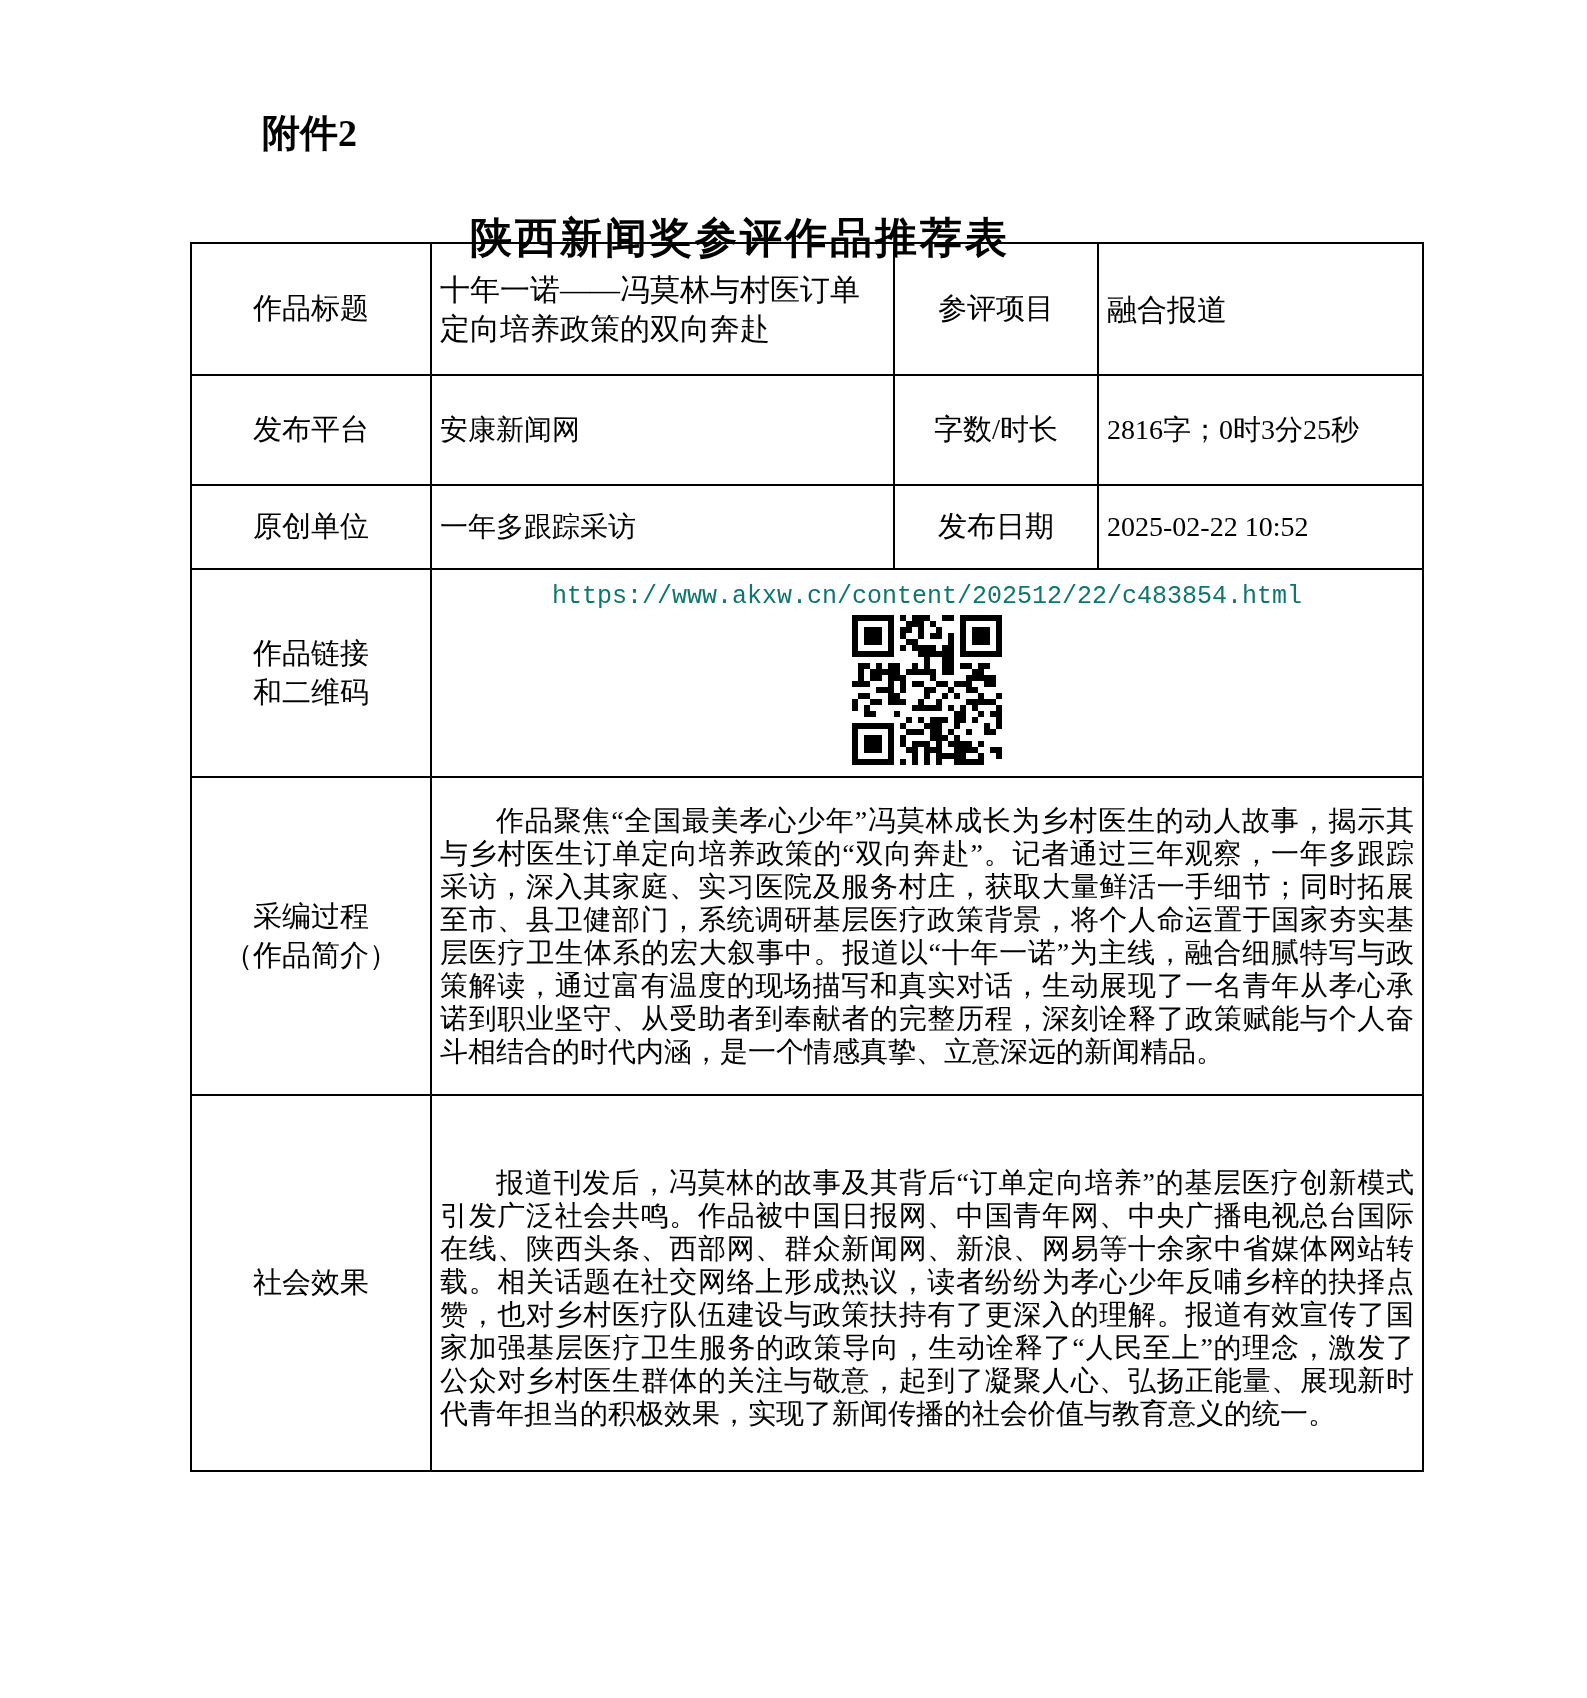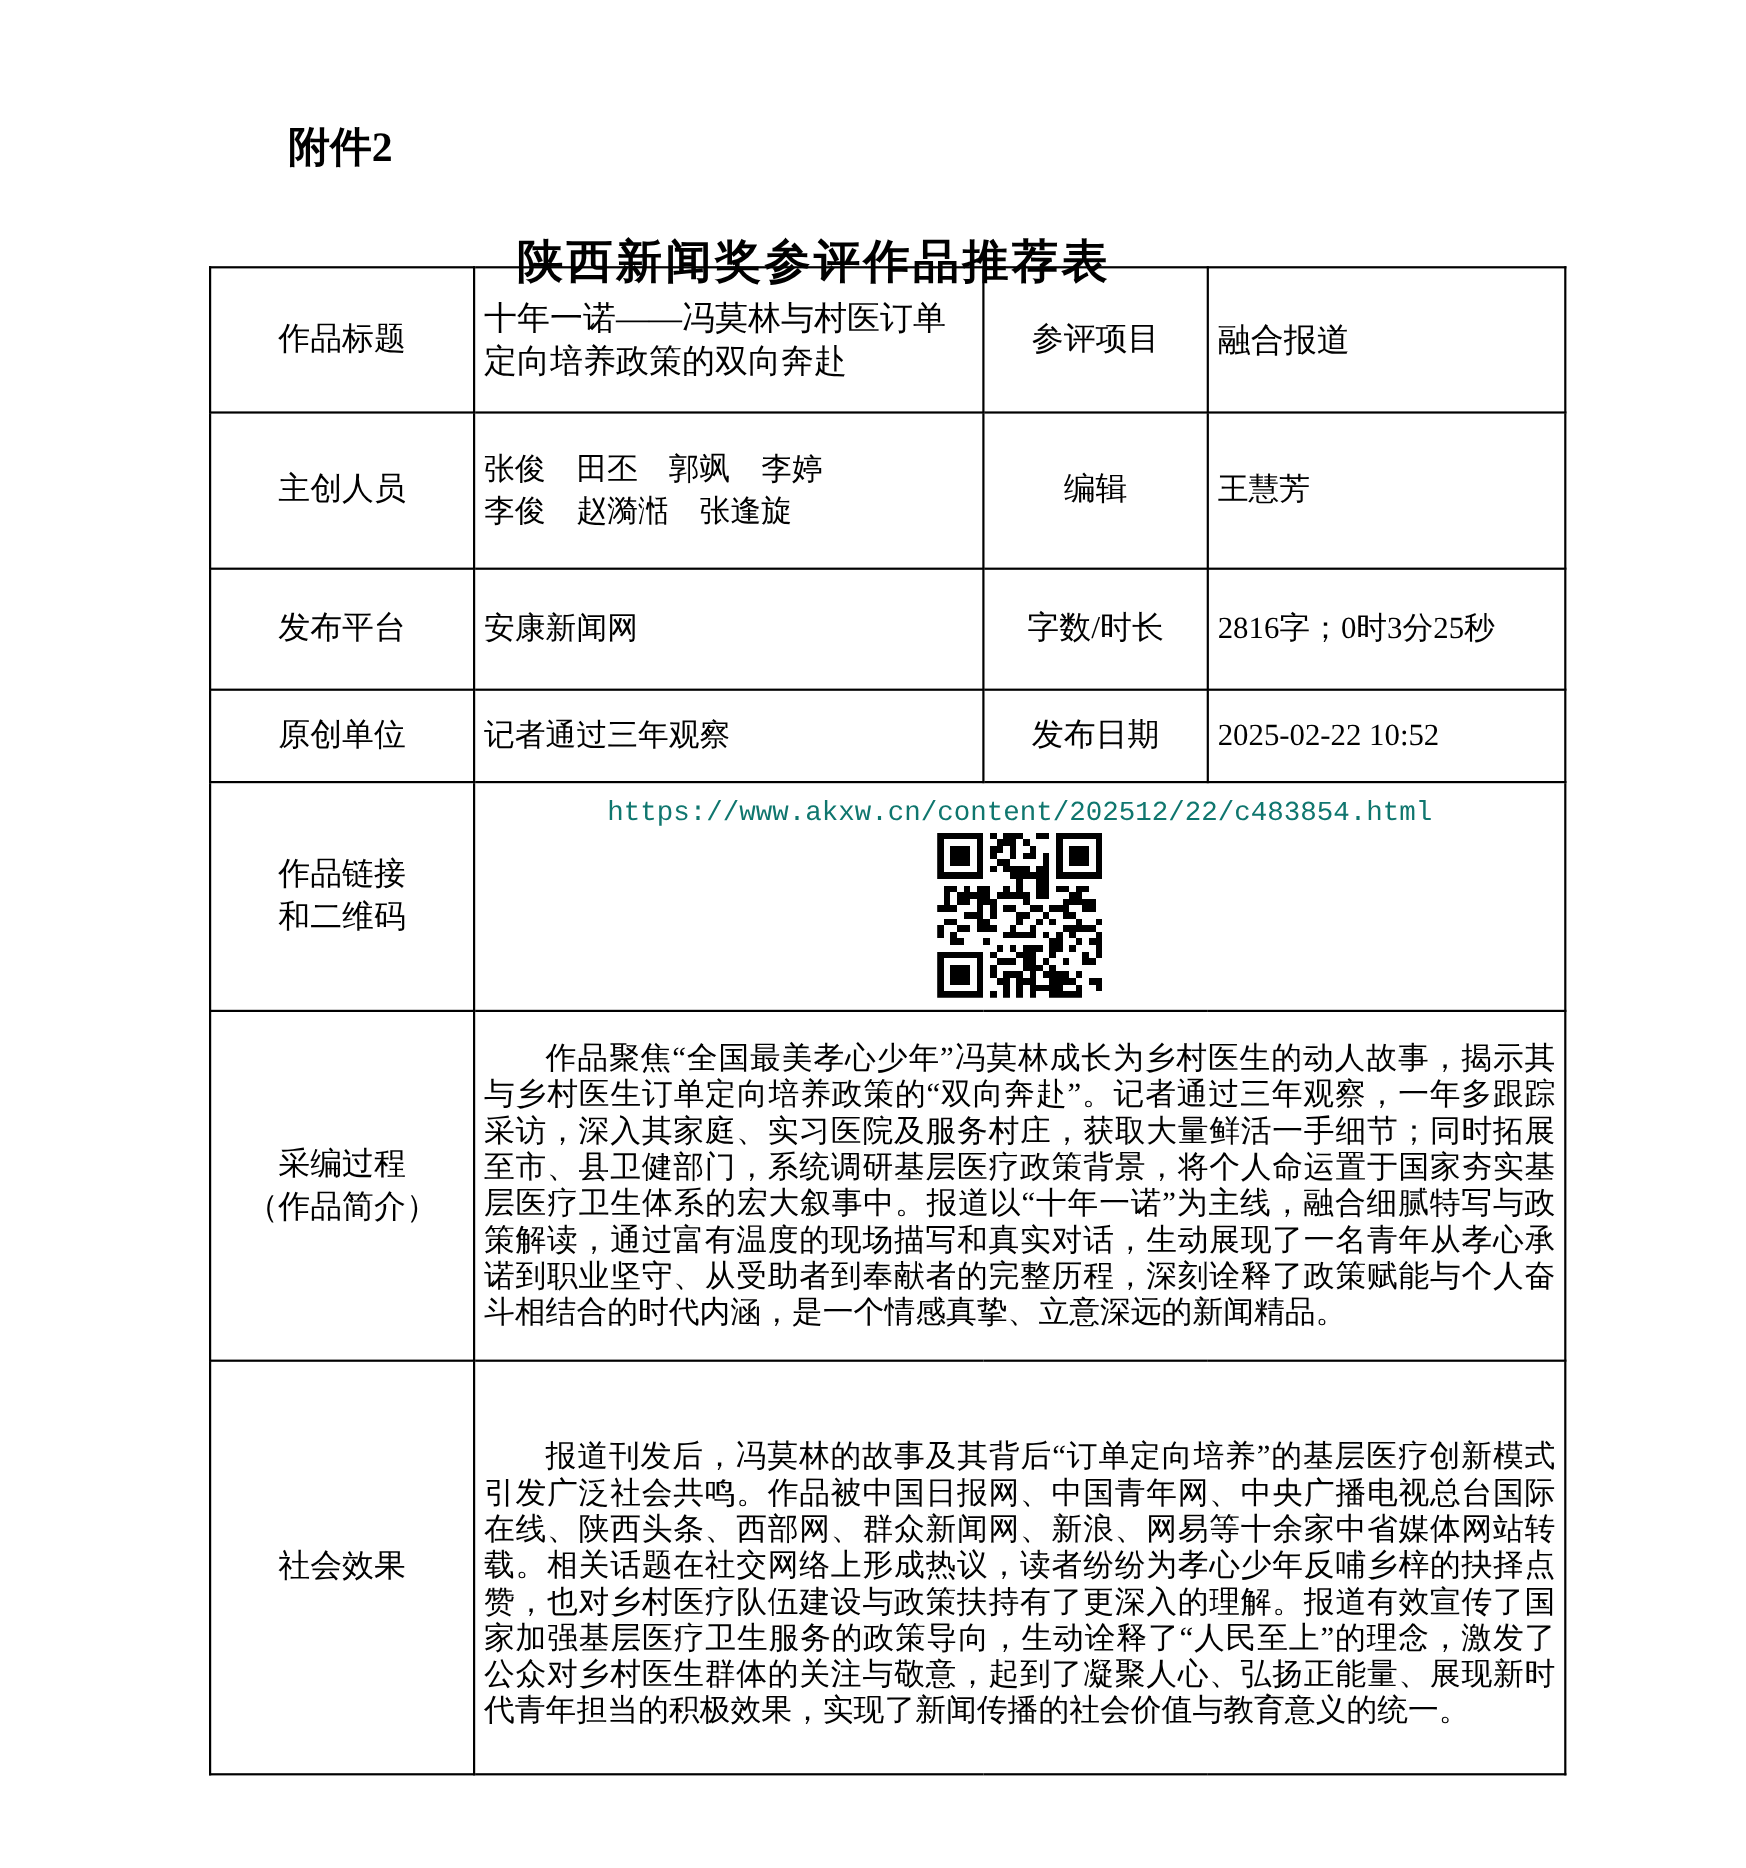--- a/index.html
+++ b/index.html
@@ -135,47 +135,36 @@
     <td class="label-cell row1">作品标题</td>
     <td class="row1">
       <div class="value">十年一诺——冯莫林与村医订单定向培养政策的双向奔赴</div>
     </td>
     <td class="label-cell row1">参评项目</td>
     <td class="row1">
       <div class="value">融合报道</div>
     </td>
   </tr>
 
-  <tr>
-    <td class="label-cell row2">主创人员</td>
-    <td class="row2">
-      <div class="creators">张俊　田丕　郭飒　李婷
-李俊　赵漪湉　张逢旋</div>
-    </td>
-    <td class="label-cell row2">编辑</td>
-    <td class="row2">
-      <div class="value-sm">王慧芳</div>
-    </td>
-  </tr>
 
   <tr>
     <td class="label-cell row3">发布平台</td>
     <td class="row3">
       <div class="value-sm">安康新闻网</div>
     </td>
     <td class="label-cell row3">字数/时长</td>
     <td class="row3">
       <div class="value-sm num">2816字；0时3分25秒</div>
     </td>
   </tr>
 
   <tr>
     <td class="label-cell row4">原创单位</td>
     <td class="row4">
-      <div class="value-sm">记者通过三年观察</div>
+      <div class="value-sm">一年多跟踪采访</div>
     </td>
     <td class="label-cell row4">发布日期</td>
     <td class="row4">
       <div class="value-sm num">2025-02-22 10:52</div>
     </td>
   </tr>
 
   <tr>
     <td class="label-cell row5">作品链接
 和二维码</td>

